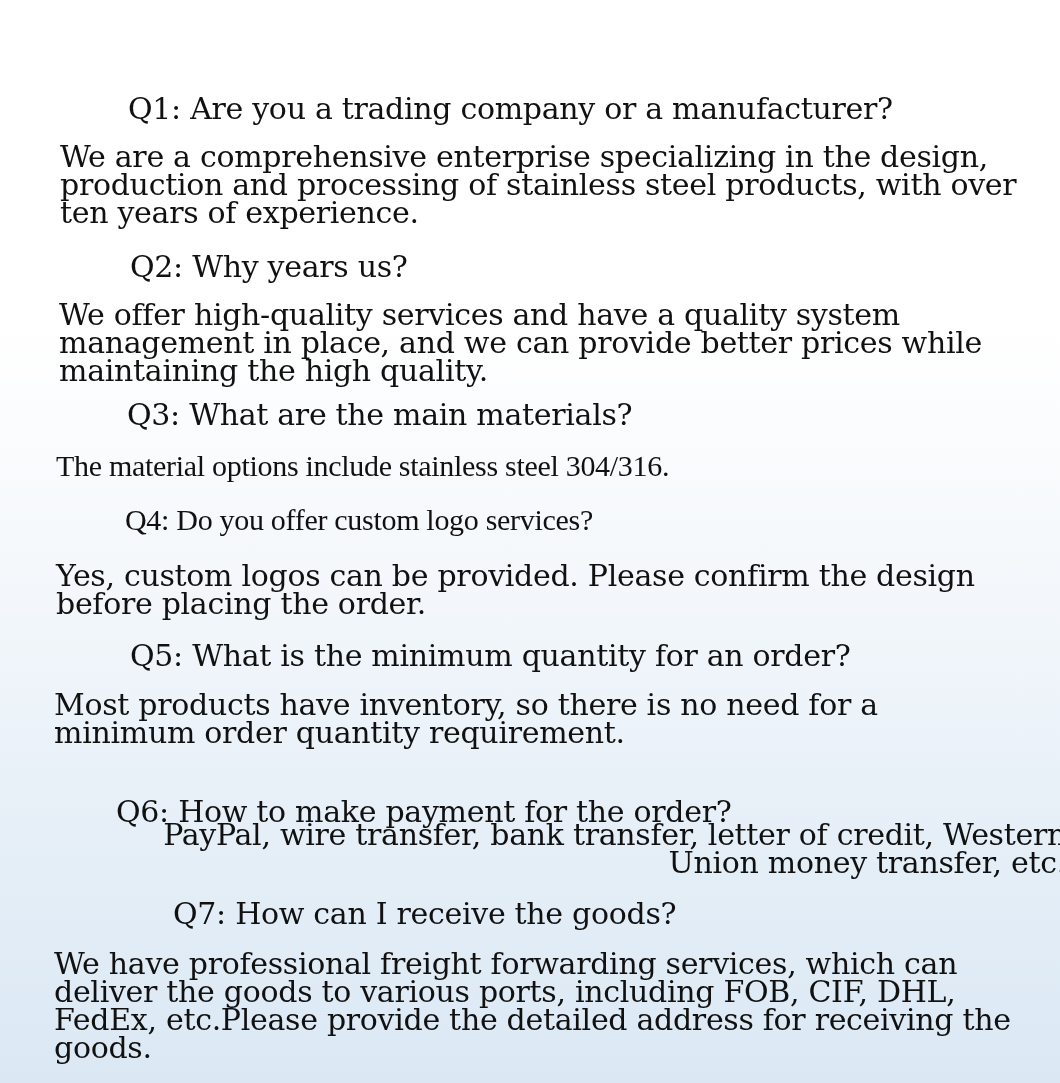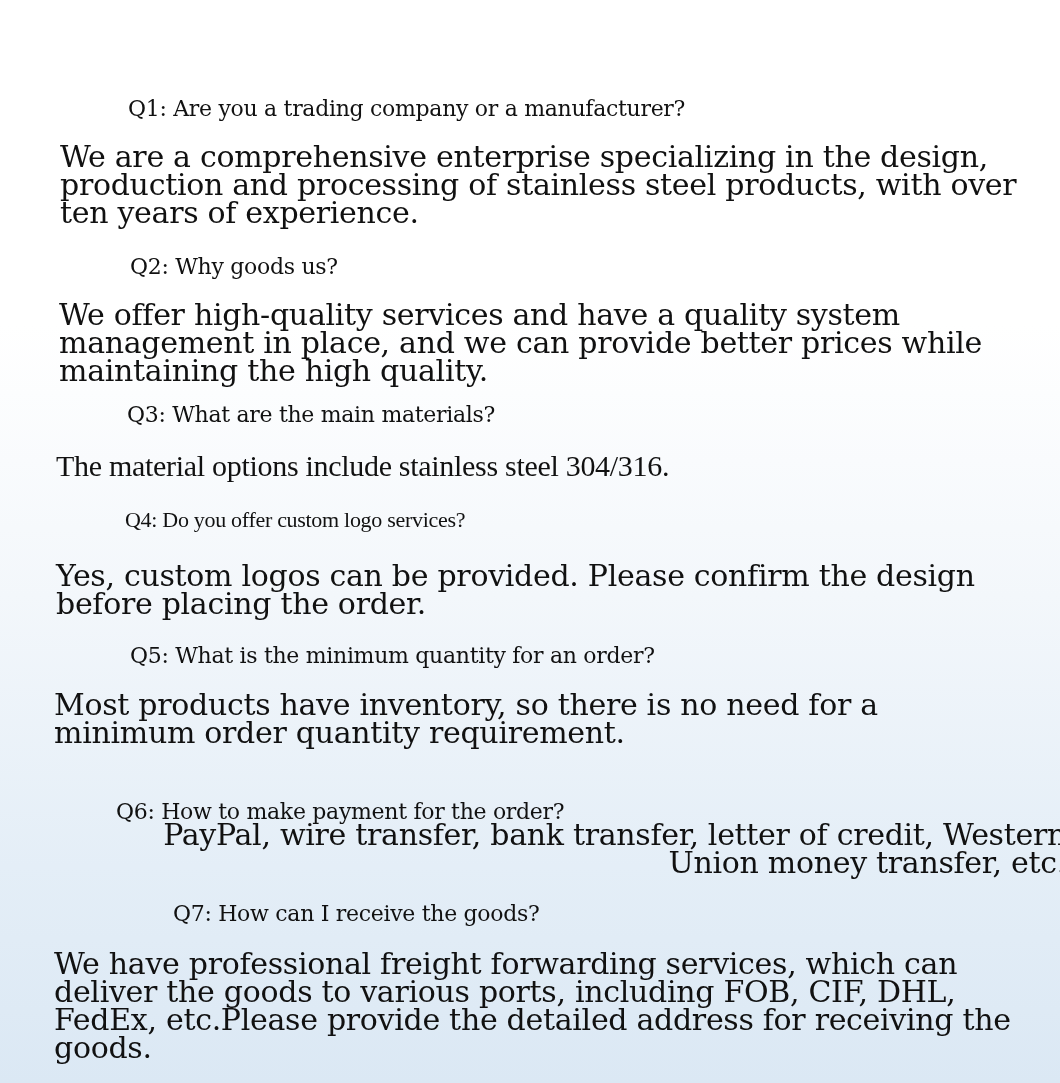--- a/index.html
+++ b/index.html
@@ -5,21 +5,21 @@
   html, body { margin: 0; padding: 0; }
   body {
     width: 1060px; height: 1083px; overflow: hidden;
     background: linear-gradient(180deg, #ffffff 0%, #ffffff 30%, #f3f7fb 55%, #e4eef7 80%, #dbe8f4 100%);
     font-family: "DejaVu Serif", "Liberation Serif", serif;
     color: #111;
     position: relative;
   }
   .q {
     position: absolute;
-    font-size: 22px;
+    font-size: 30px;
     line-height: 34px;
     white-space: nowrap;
     letter-spacing: -0.3px;
   }
   .a {
     position: absolute;
     font-size: 30px;
     line-height: 28px;
     white-space: pre-line;
     letter-spacing: -0.3px;
@@ -31,21 +31,21 @@
 <body>
 
 <div>
   <div class="q" style="left:128px; top:92px;">Q1: Are you a trading company or a manufacturer?</div>
   <div class="a" style="left:38px; top:143px;">We are a comprehensive enterprise specializing in the design,
 production and processing of stainless steel products, with over
 ten years of experience.</div>
 </div>
 
 <div>
-  <div class="q" style="left:130px; top:250px;">Q2: Why goods us?</div>
+  <div class="q" style="left:130px; top:250px;">Q2: Why years us?</div>
   <div class="a" style="left:37px; top:301px;">We offer high-quality services and have a quality system
 management in place, and we can provide better prices while
 maintaining the high quality.</div>
 </div>
 
 <div>
   <div class="q" style="left:127px; top:398px;">Q3: What are the main materials?</div>
   <div class="a" style="left:34px; top:452px;font-family:Liberation Serif, serif;">The material options include stainless steel 304/316.</div>
 </div>
 

